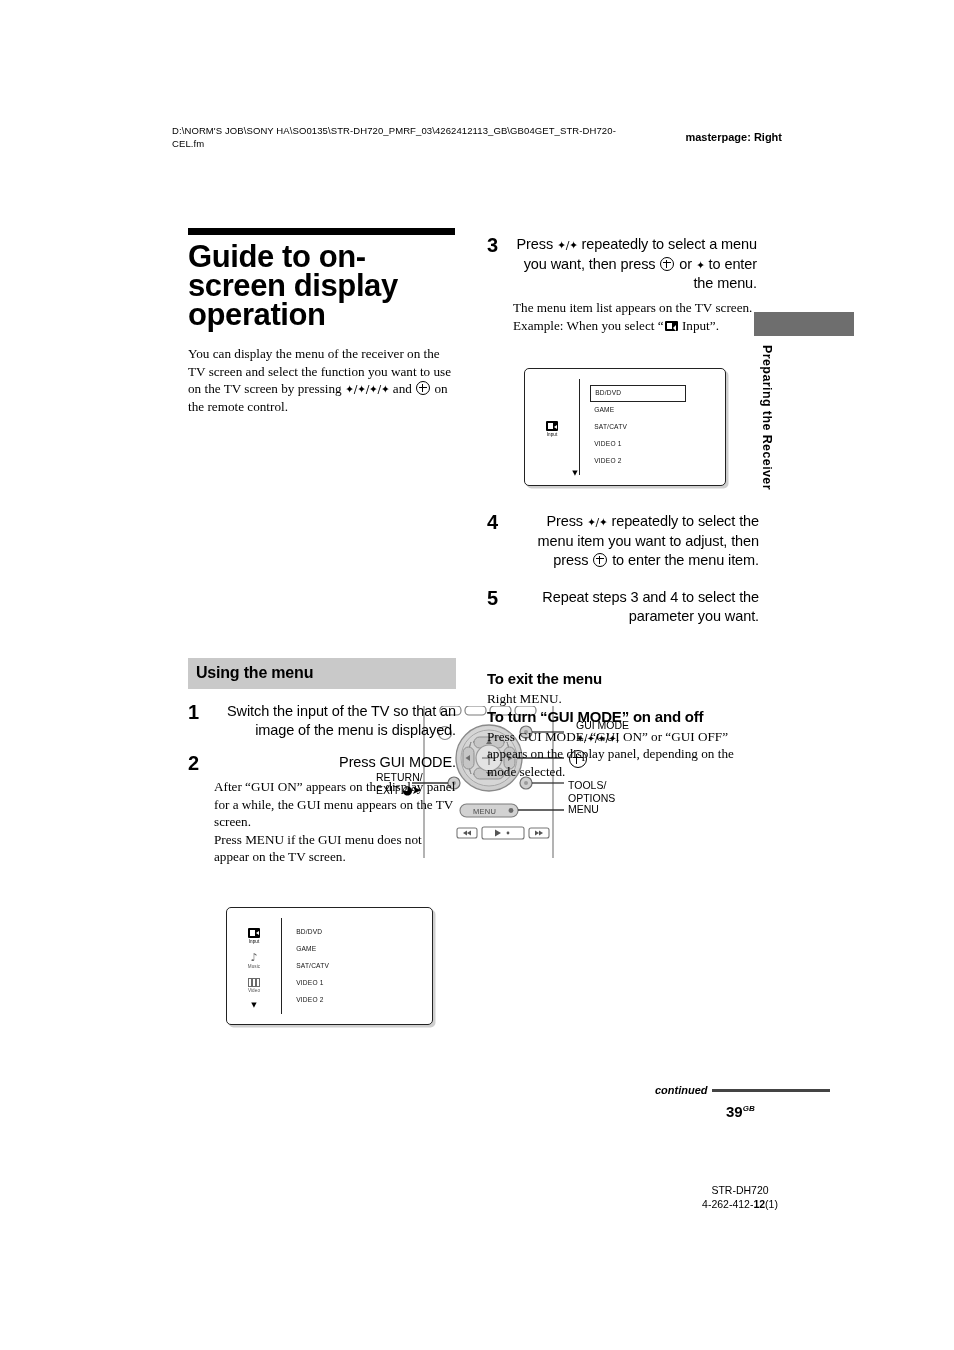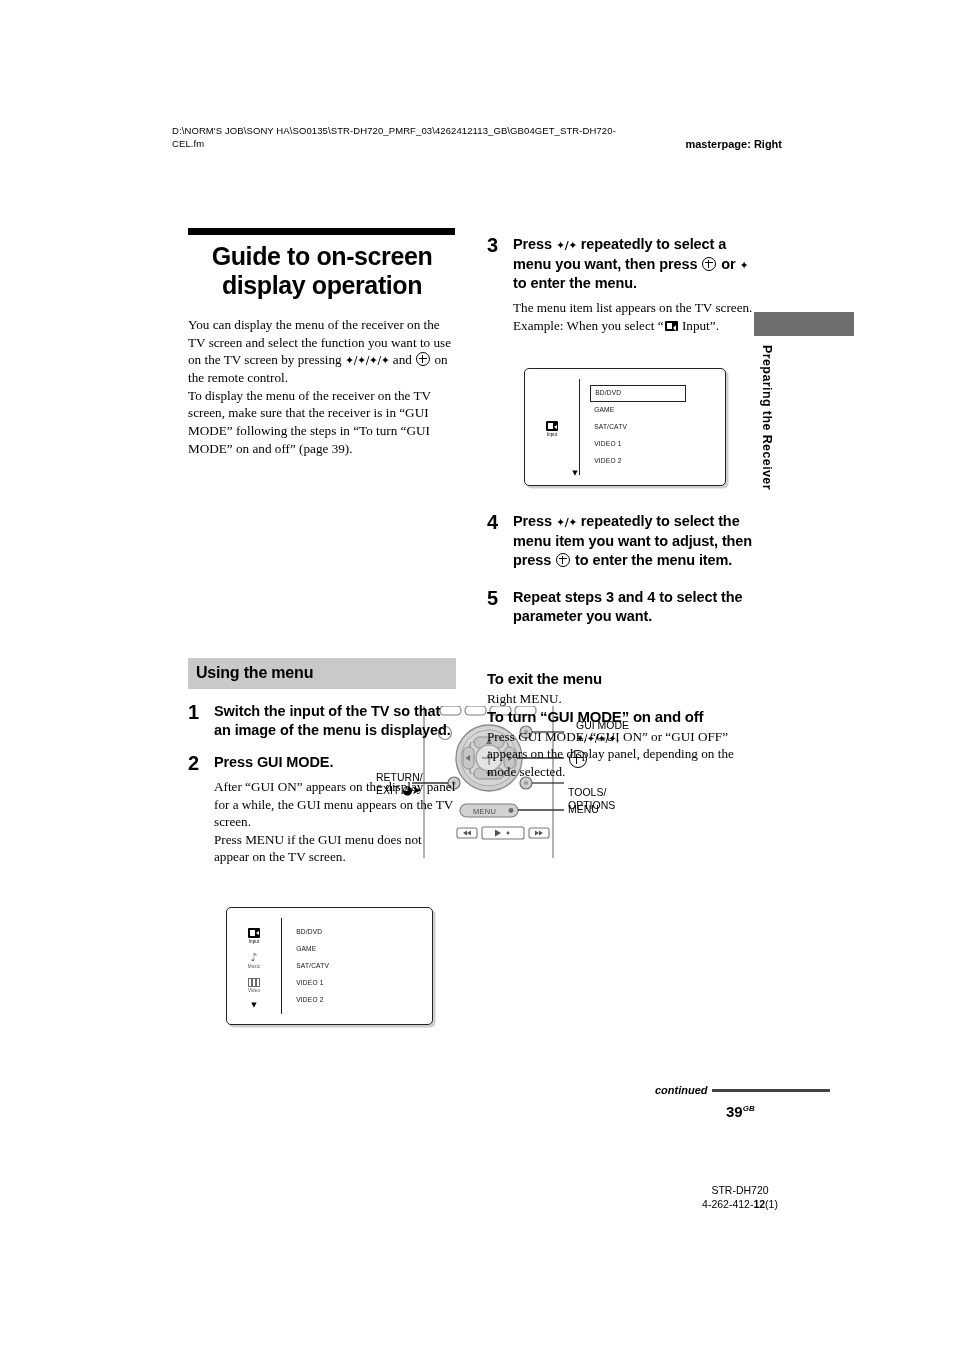--- a/index.html
+++ b/index.html
@@ -16,21 +16,21 @@
     overflow: hidden;
   }
 
   
   .doc-header {
     position: absolute;
     left: 172px;
     top: 124px;
     width: 610px;
     display: flex;
-    align-items: flex-end;
+    align-items: center;
     justify-content: space-between;
   }
   .doc-path {
     font-family: "Liberation Sans", sans-serif;
     font-size: 9.5px;
     line-height: 13px;
     width: 450px;
     letter-spacing: 0.1px;
   }
   .masterpage {
@@ -58,25 +58,24 @@
   
   .title-rule {
     height: 7px;
     background: #000;
     width: 267px;
     margin-bottom: 7px;
   }
   h1.page-title {
     font-family: "Liberation Sans", sans-serif;
     font-weight: bold;
-    font-size: 25px;
+    font-size: 31px;
     line-height: 29px;
     margin: 4px 0 16px 0;
     letter-spacing: -0.4px;
-    text-align: center;
   }
 
   p.body {
     font-family: "Liberation Serif", serif;
     font-size: 13.2px;
     line-height: 17.6px;
     margin: 0;
     text-align: left;
   }
 
@@ -171,24 +170,25 @@
     font-family: "Liberation Sans", sans-serif;
     font-weight: bold;
     font-size: 20px;
     line-height: 20px;
     width: 26px;
     flex: 0 0 26px;
   }
   .step-body { flex: 1; }
   .step-head {
     font-family: "Liberation Sans", sans-serif;
-    font-weight: bold;
+    font-weight: normal;
     font-size: 14.5px;
     line-height: 19px;
     letter-spacing: -0.1px;
+    text-align: right;
   }
   .step-desc {
     font-family: "Liberation Serif", serif;
     font-size: 13.2px;
     line-height: 17.6px;
     margin-top: 6px;
   }
 
   
   .col-right .step { margin-top: 0; }
@@ -390,21 +390,20 @@
 <div class="side-tab-text">Preparing the Receiver</div>
 
 <div class="col-left">
 
   <div class="title-rule"></div>
   <h1 class="page-title">Guide to on-screen display operation</h1>
 
   <p class="body">
     <span>You can display the menu of the receiver on the TV screen and select the function you want to use on the TV screen by pressing </span><span class="arrows">✦/✦/✦/✦</span><span> and </span><span class="enter-icon"></span><span> on the remote control.</span>
   </p>
-  <p class="body">To display the menu of the receiver on the TV screen, make sure that the receiver is in “GUI MODE” following the steps in “To turn “GUI MODE” on and off” (page 39).</p>
 
   <div class="remote-fig">
     <svg width="270" height="152" viewBox="0 0 270 152">
       <defs>
         <radialGradient id="dpadGrad" cx="50%" cy="45%" r="60%">
           <stop offset="0%" stop-color="#f2f2f2"></stop>
           <stop offset="100%" stop-color="#c8c8c8"></stop>
         </radialGradient>
       </defs>
 
@@ -483,21 +482,21 @@
     </svg>
 
     
     <div style="position:absolute; left:198px; top:13px; font-family:'Liberation Sans',sans-serif; font-size:10.5px; line-height:13px;">
       <div>GUI MODE</div>
       <div class="arrows" style="font-size:10px;">✦/✦/✦/✦,</div>
     </div>
     <div style="position:absolute; left:190px; top:44px;">
       <span class="enter-icon big"></span>
     </div>
-    <div style="position:absolute; left:190px; top:80px; font-family:'Liberation Sans',sans-serif; font-size:10.5px; line-height:13px;">
+    <div style="position:absolute; left:190px; top:73px; font-family:'Liberation Sans',sans-serif; font-size:10.5px; line-height:13px;">
       <div>TOOLS/</div>
       <div>OPTIONS</div>
     </div>
     <div style="position:absolute; left:190px; top:97px; font-family:'Liberation Sans',sans-serif; font-size:10.5px; line-height:13px;">MENU</div>
 
     
     <div style="position:absolute; left:-2px; top:65px; font-family:'Liberation Sans',sans-serif; font-size:10.5px; line-height:13px; text-align:left;">
       <div>RETURN/</div>
       <div>EXIT <span class="return-glyph">◕➤</span></div>
     </div>

